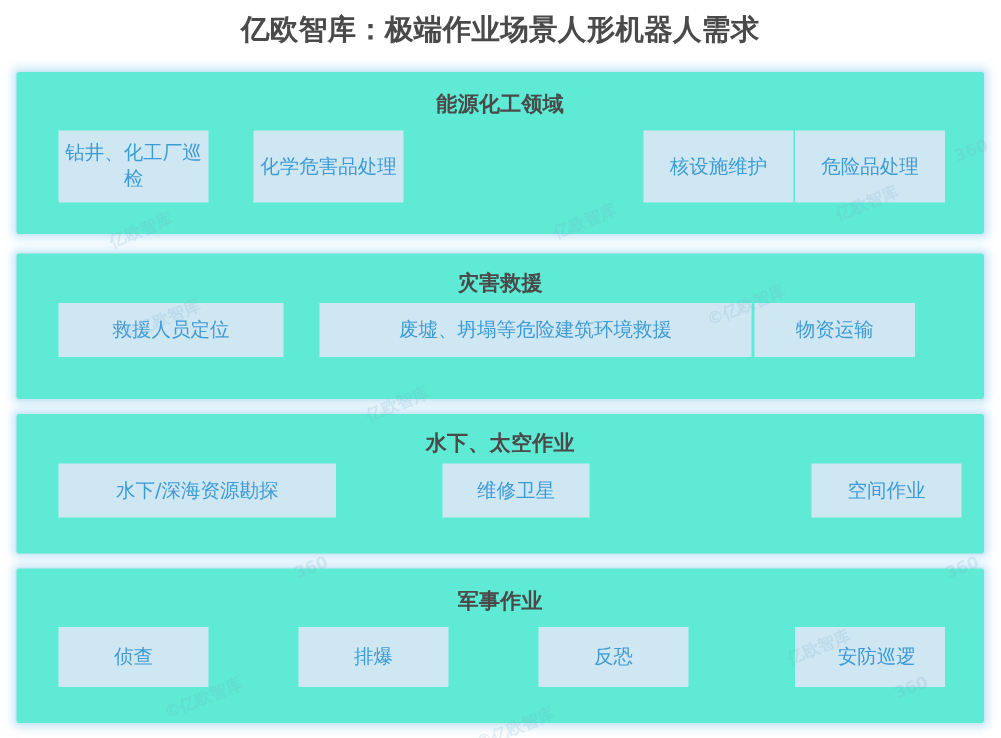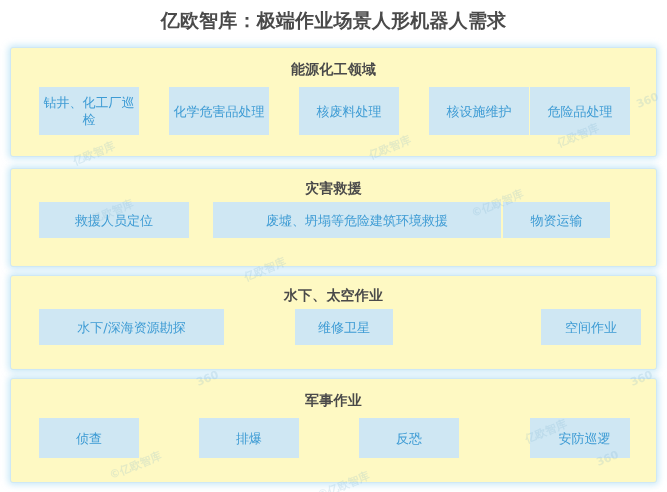--- a/index.html
+++ b/index.html
@@ -35,21 +35,21 @@
     letter-spacing: 0.2px;
     line-height: 20px;
   }
 
   
   .card {
     position: absolute;
     left: 10px;
     width: 647px;
     box-sizing: border-box;
-    background: #fef9c3;
+    background: #5eead4;
     border: 1px solid #cfe8f5;
     border-radius: 3px;
     box-shadow: 0 0 6px 2px rgba(160, 215, 240, 0.55);
   }
 
   .card-1 { top: 47px;  height: 110px; }
   .card-2 { top: 168px; height: 99px;  }
   .card-3 { top: 275px; height: 95px;  }
   .card-4 { top: 378px; height: 105px; }
 
@@ -144,21 +144,20 @@
 
 <div class="page">
 
   <div class="chart-title">亿欧智库：极端作业场景人形机器人需求</div>
 
   <div class="card card-1">
     <div class="card-title">能源化工领域</div>
     <div class="chip-row s1">
       <div class="chip c0">钻井、化工厂巡检</div>
       <div class="chip c1">化学危害品处理</div>
-      <div class="chip c2">核废料处理</div>
       <div class="chip c3">核设施维护</div>
       <div class="chip c4">危险品处理</div>
     </div>
   </div>
 
   <div class="card card-2">
     <div class="card-title">灾害救援</div>
     <div class="chip-row s2 row-tight">
       <div class="chip c0">救援人员定位</div>
       <div class="chip c1">废墟、坍塌等危险建筑环境救援</div>

